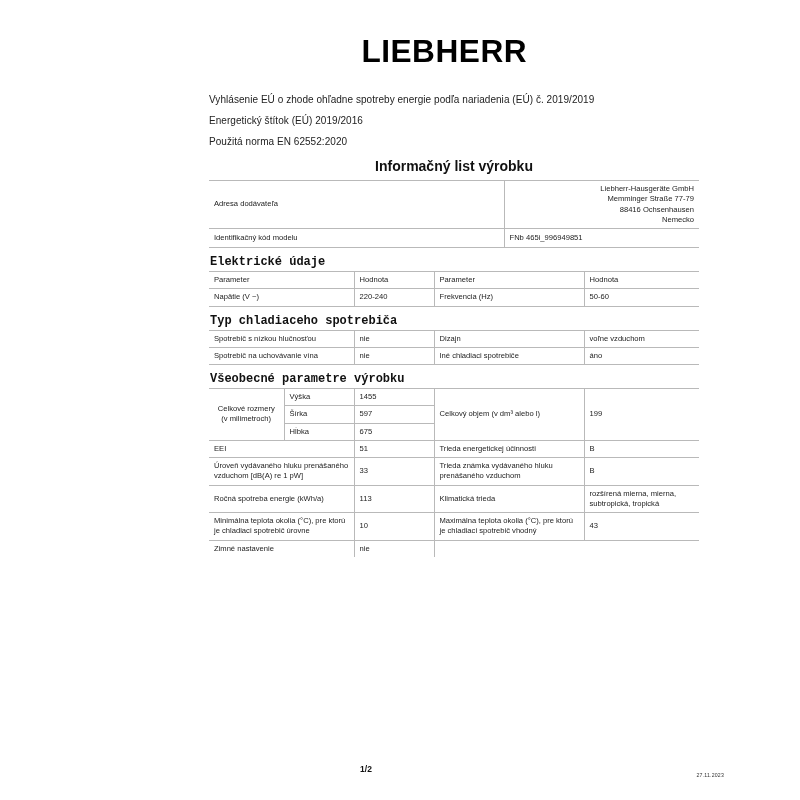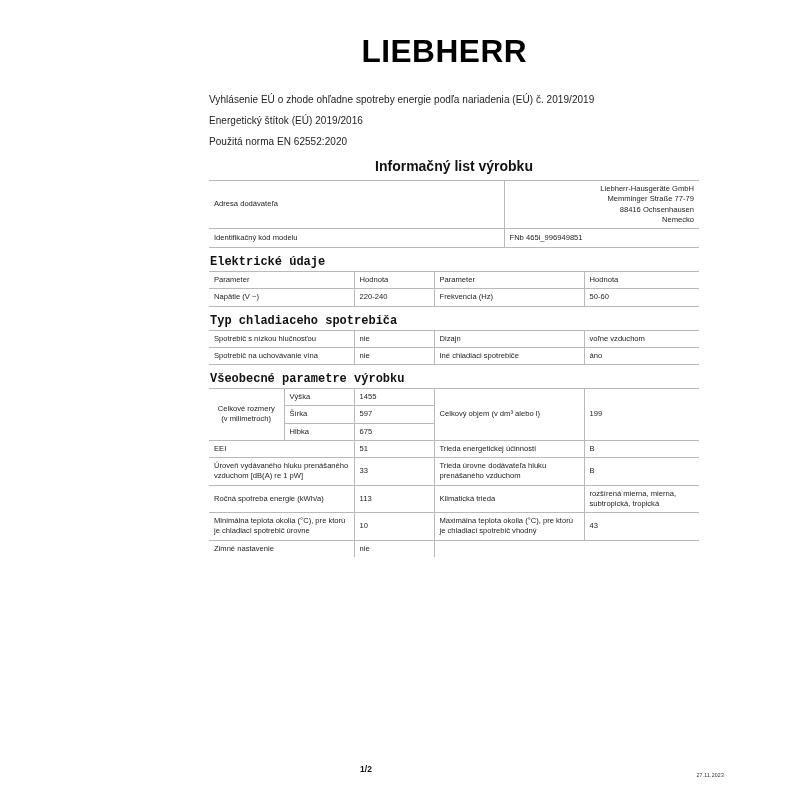--- a/index.html
+++ b/index.html
@@ -256,21 +256,21 @@
 
         <tr>
           <td class="nb-left" colspan="2">EEI</td>
           <td class="center">51</td>
           <td>Trieda energetickej účinnosti</td>
           <td class="nb-right center">B</td>
         </tr>
         <tr>
           <td class="nb-left" colspan="2">Úroveň vydávaného hluku prenášaného vzduchom [dB(A) re 1 pW]</td>
           <td class="center">33</td>
-          <td>Trieda úrovne dodávateľa hluku prenášaného vzduchom</td>
+          <td>Trieda známka vydávaného hluku prenášaného vzduchom</td>
           <td class="nb-right center">B</td>
         </tr>
         <tr>
           <td class="nb-left" colspan="2">Ročná spotreba energie (kWh/a)</td>
           <td class="center">113</td>
           <td>Klimatická trieda</td>
           <td class="nb-right center">rozšírená mierna, mierna, subtropická, tropická</td>
         </tr>
         <tr>
           <td class="nb-left" colspan="2">Minimálna teplota okolia (°C), pre ktorú je chladiaci spotrebič úrovne</td>

